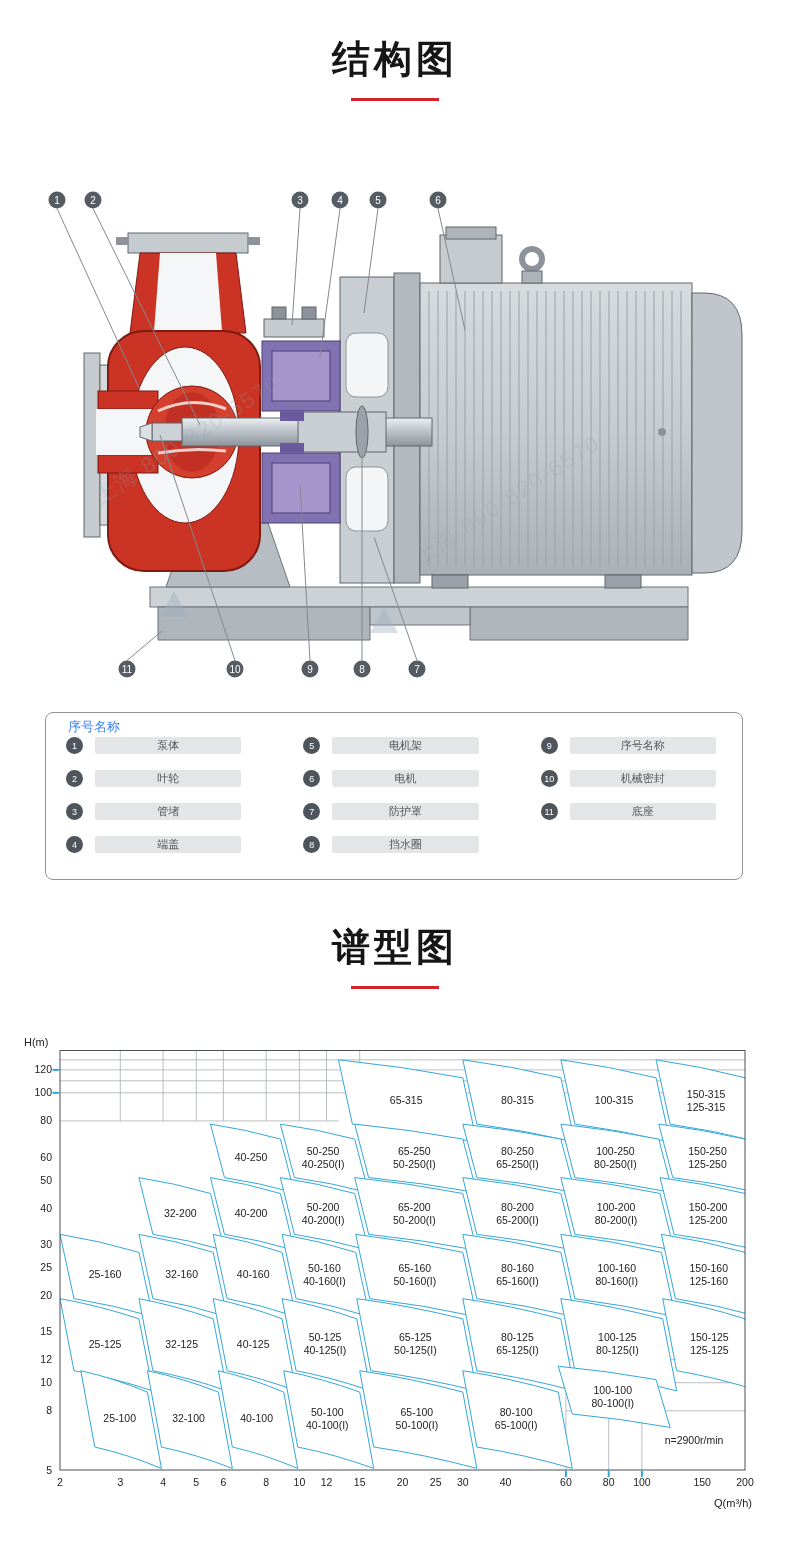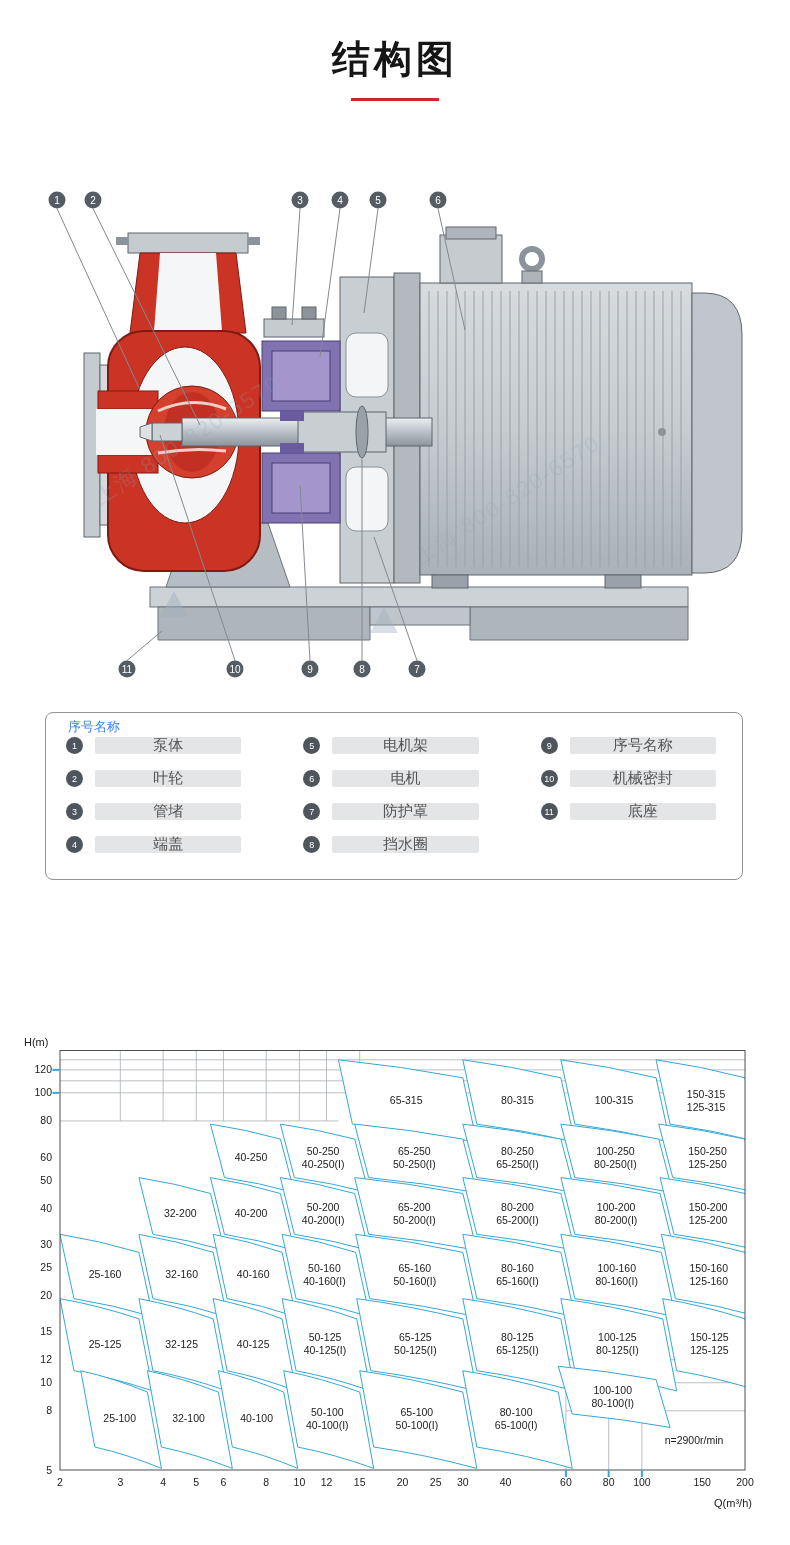--- a/index.html
+++ b/index.html
@@ -8,21 +8,21 @@
   .section-title{position:absolute;left:0;width:100%;text-align:center;}
   .section-title h2{margin:0;font-size:38px;font-weight:700;color:#151515;letter-spacing:4px;}
   .title-underline{width:88px;height:3px;margin:13px auto 0;background:#d2232e;}
   #pump-svg{position:absolute;left:40px;top:185px;width:710px;height:500px;}
   #legend-box{position:absolute;left:45px;top:712px;width:698px;height:168px;border:1px solid #8f9499;border-radius:8px;box-sizing:border-box;}
   #legend-label{position:absolute;top:-9px;left:14px;background:#fff;padding:0 8px;font-size:13px;color:#3b82f6;margin-top:14px;}
   #legend-grid{display:grid;grid-template-columns:1fr 1fr 1fr;column-gap:62px;padding:24px 26px 0 20px;}
   .legend-col{display:flex;flex-direction:column;gap:16px;}
   .legend-item{display:flex;align-items:center;gap:12px;}
   .legend-num{width:17px;height:17px;border-radius:50%;background:#4e555c;color:#fff;font-size:9px;display:flex;align-items:center;justify-content:center;flex:0 0 17px;}
-  .legend-bar{flex:1;height:17px;background:#e4e5e7;border-radius:2px;color:#555;font-size:15px;display:flex;align-items:center;justify-content:center;}
+  .legend-bar{flex:1;height:17px;background:#e4e5e7;border-radius:2px;color:#555;font-size:11px;display:flex;align-items:center;justify-content:center;}
   #chart-svg{position:absolute;left:0;top:1030px;width:790px;height:515px;}
   svg text{font-family:"Liberation Sans","DejaVu Sans",sans-serif;}
   .wm{fill:#8fa3b8;opacity:0.22;font-size:22px;letter-spacing:2px;}
 </style>
 </head>
 <body>
 
 <div id="page">
 
   <div class="section-title" id="structure-title" style="top:34px">
@@ -251,20 +251,24 @@
             <span class="legend-bar">机械密封</span>
           </div>
           <div class="legend-item">
             <span class="legend-num">11</span>
             <span class="legend-bar">底座</span>
           </div>
         </div>
       </div>
   </div>
 
+  <div class="section-title" id="spectrum-title" style="top:922px">
+    <h2>谱型图</h2>
+    <div class="title-underline" style="background: rgb(210, 35, 46);"></div>
+  </div>
 
   <svg id="chart-svg" viewBox="0 0 790 515">
       <defs>
         <clipPath id="plotClip">
           <rect x="60" y="20.5" width="685" height="419.5"></rect>
         </clipPath>
       </defs>
       <g stroke="#aaafb4" stroke-width="0.8">
         <line x1="60" y1="62.831404257011854" x2="745" y2="62.831404257011854"></line>
         <line x1="60" y1="50.83166482964248" x2="745" y2="50.83166482964248"></line>

